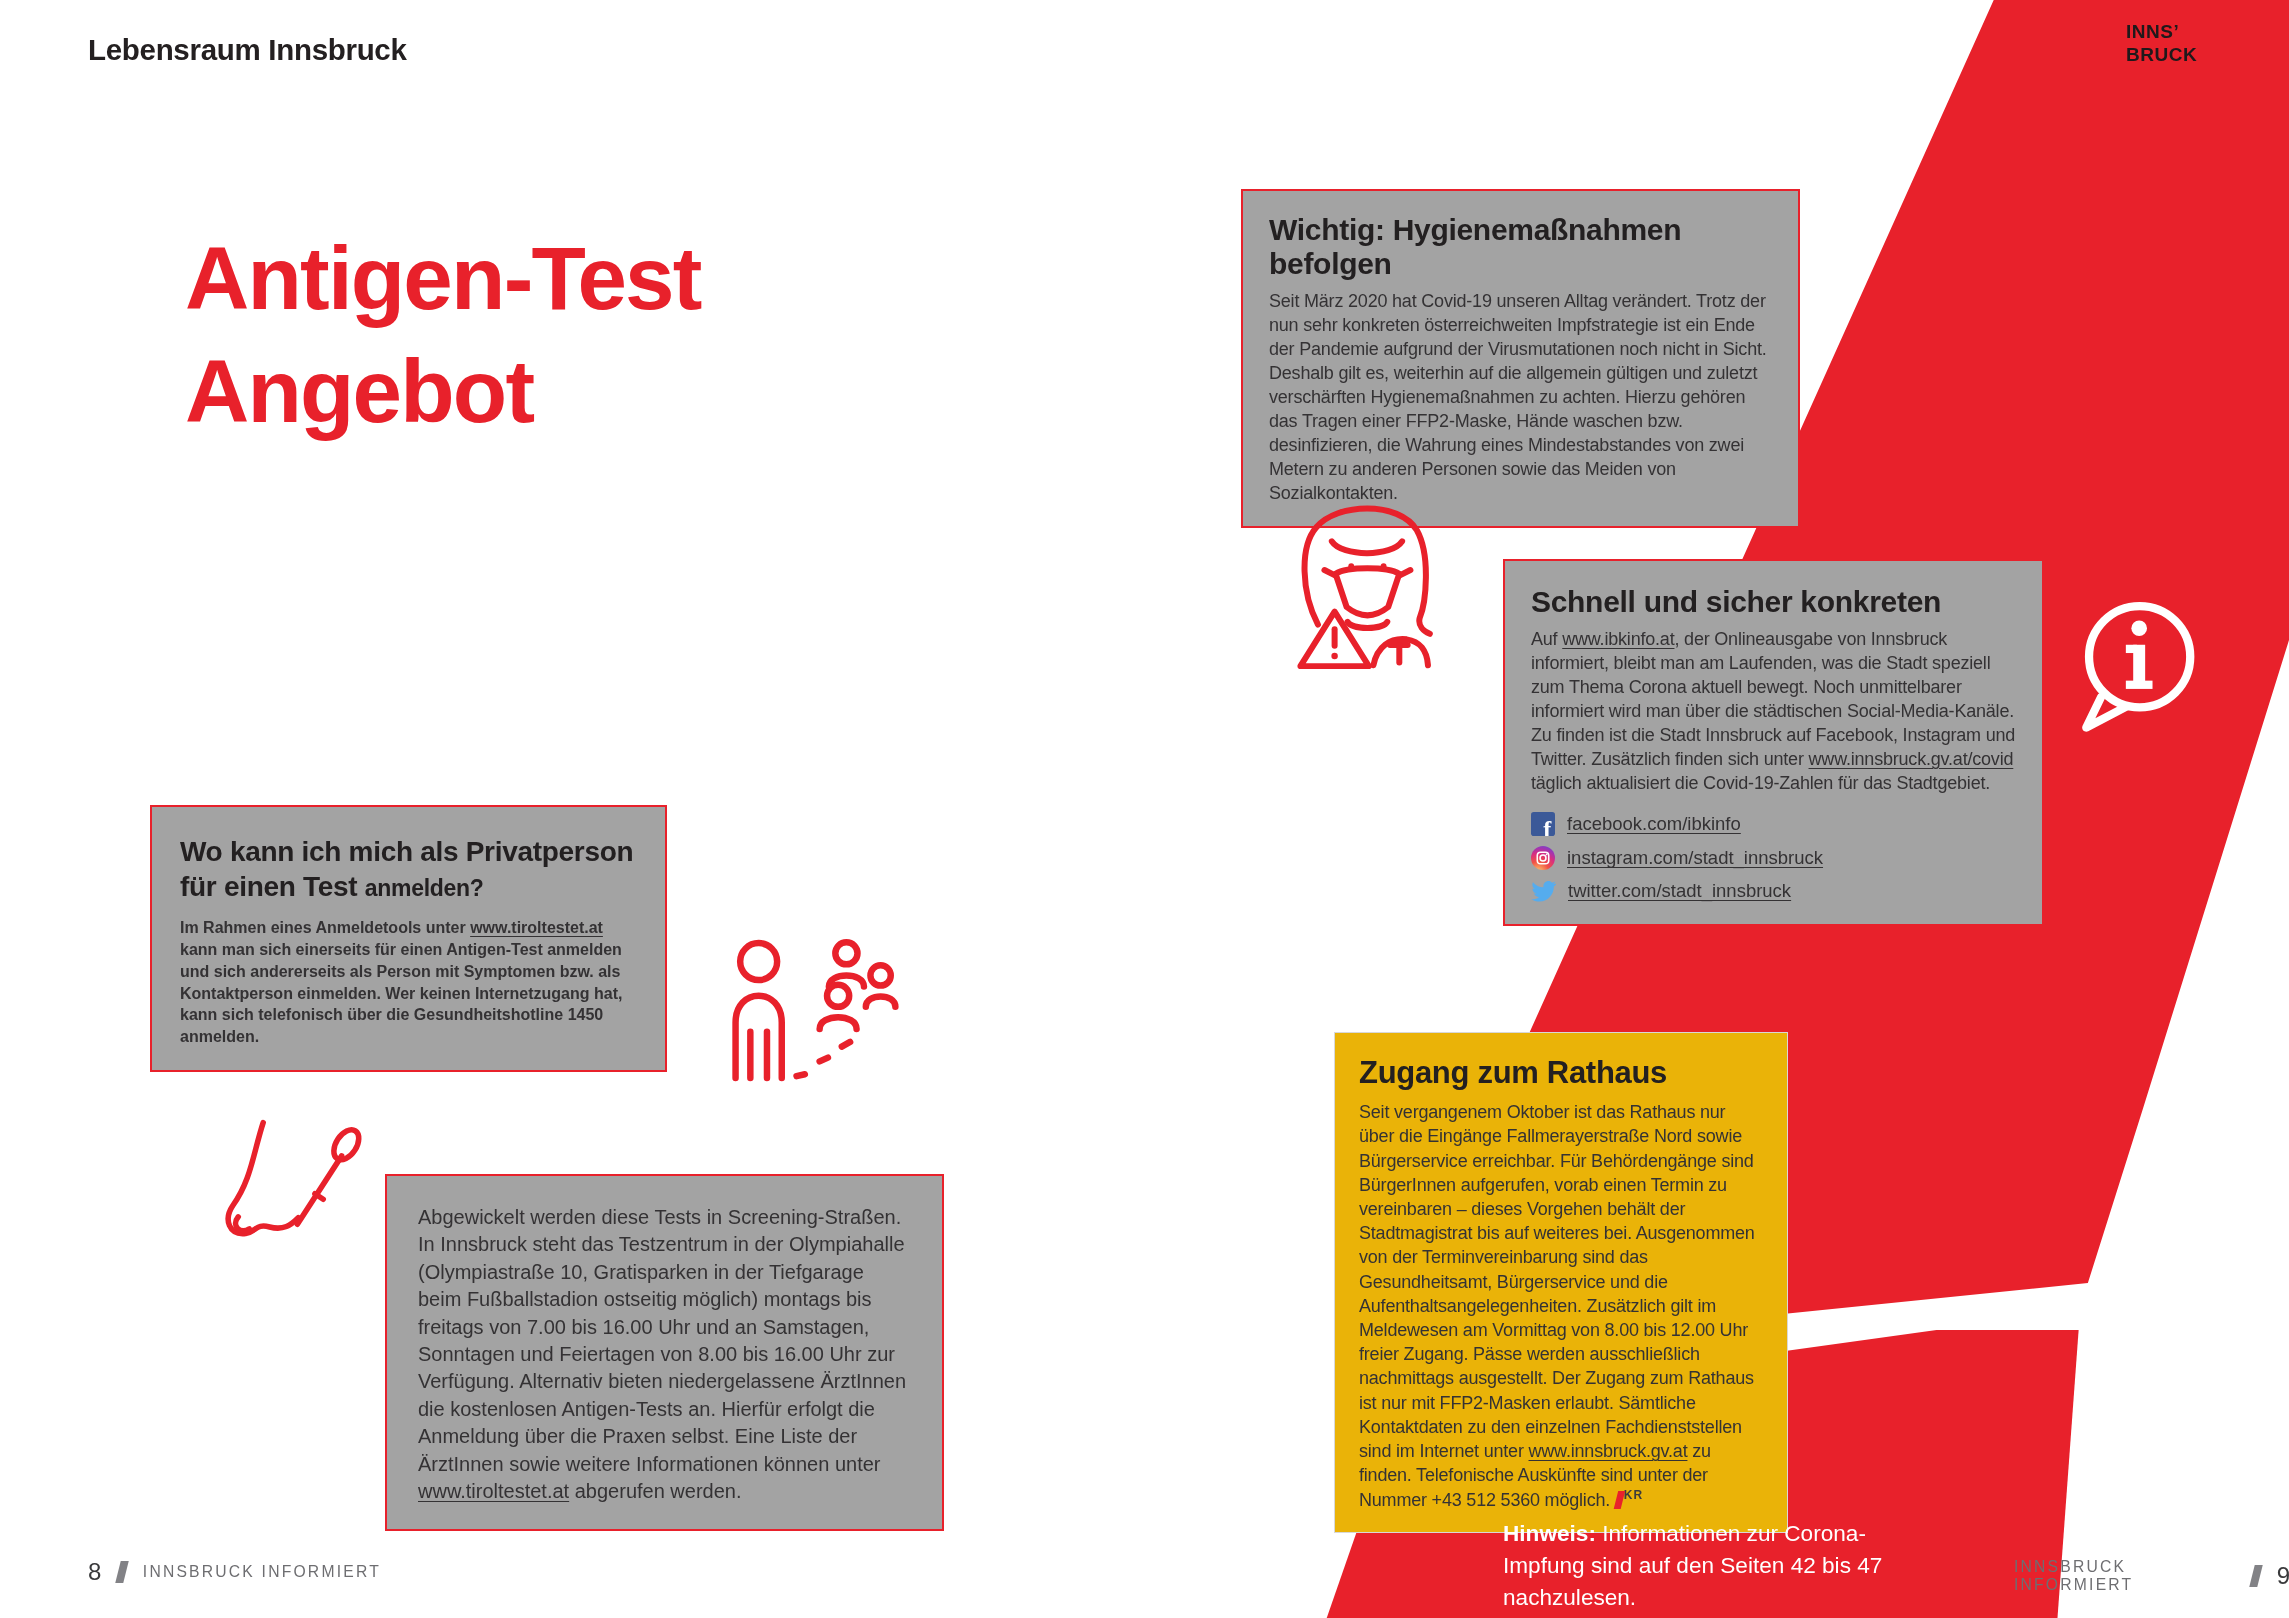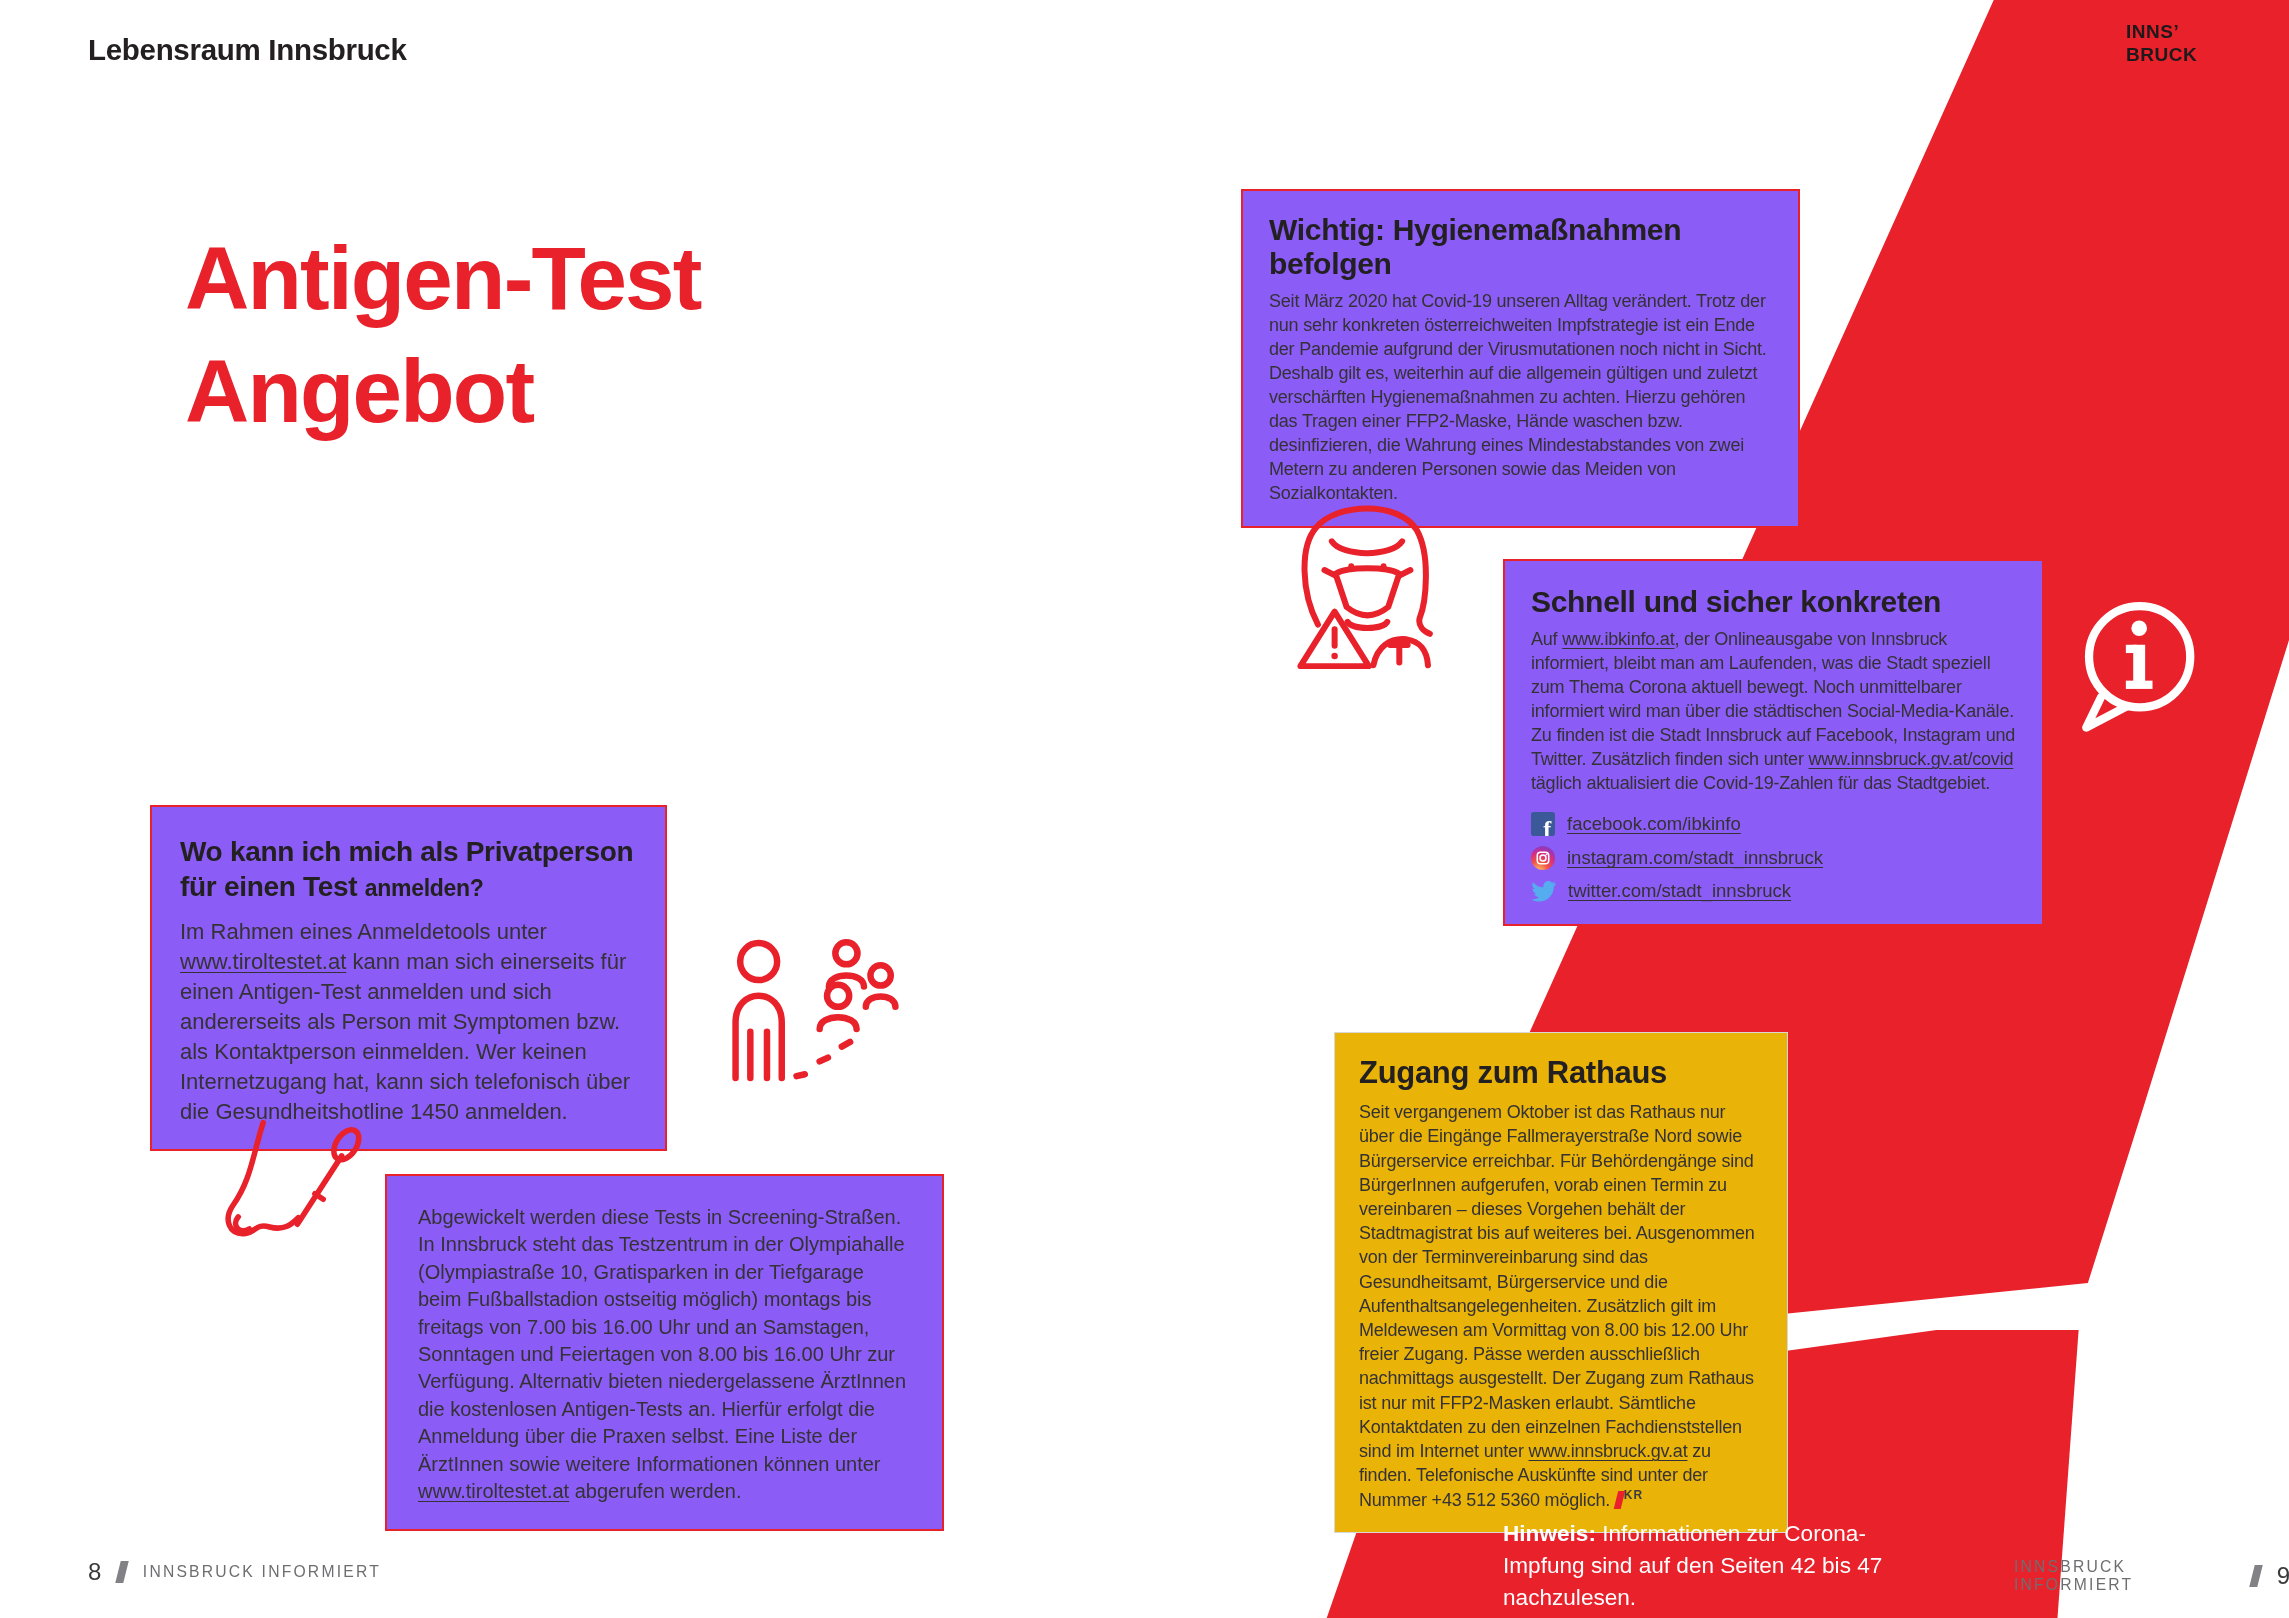--- a/index.html
+++ b/index.html
@@ -15,30 +15,30 @@
   .footer .pagenum{font-size:24px;letter-spacing:0;color:#3a3a3c;}
   .slash{display:inline-block;width:8.3px;height:22px;background:#828286;transform:skewX(-14deg);}
   .footer-left{left:88px;top:1558px;}
   .footer-right{left:2014px;top:1558px;}
 
   
   .hero-title{left:185px;top:222px;font-size:89px;line-height:1.27;font-weight:800;color:#e8212b;letter-spacing:-1.8px;}
   .hero-intro{left:238px;top:471px;width:668px;font-size:25px;line-height:1.38;color:#363436;}
 
   
-  .rbox{background:#8b5cf6;border:2.8px solid #e8212b;box-sizing:border-box;}
+  .rbox{background:#a3a3a3;border:2.8px solid #e8212b;box-sizing:border-box;}
   .gbox{background:#eab308;border:0.9px solid #d8d8d8;box-sizing:border-box;}
   .box-title{font-weight:bold;color:#232021;letter-spacing:-0.3px;}
   .box-body{color:#343234;}
   .lnk{text-decoration:underline;text-underline-offset:2.8px;text-decoration-thickness:1.4px;color:inherit;cursor:pointer;}
 
   .box-privat{left:150px;top:805px;width:517px;padding:28px 28px 22px 28px;}
   .box-privat .box-title{font-size:28px;line-height:1.24;margin-bottom:13px;}
   .box-privat .t-small{font-size:23px;}
-  .box-privat .box-body{font-size:22px;line-height:1.36;}
+  .box-privat .box-body{font-size:16px;line-height:1.36;font-weight:bold;}
 
   .box-testen{left:385px;top:1174px;width:559px;padding:28px 31px 24px 31px;}
   .box-testen .box-title{font-size:29px;margin-bottom:13px;}
   .box-testen .box-body{font-size:20px;line-height:1.37;}
 
   .box-wichtig{left:1241px;top:189px;width:559px;padding:22px 26px 20px 26px;}
   .box-wichtig .box-title{font-size:30px;margin-bottom:9.2px;}
   .box-wichtig .box-body{font-size:18px;line-height:1.33;letter-spacing:-0.2px;}
 
   .box-inform{left:1503px;top:559px;width:541px;padding:24px 26px 22px 26px;}

